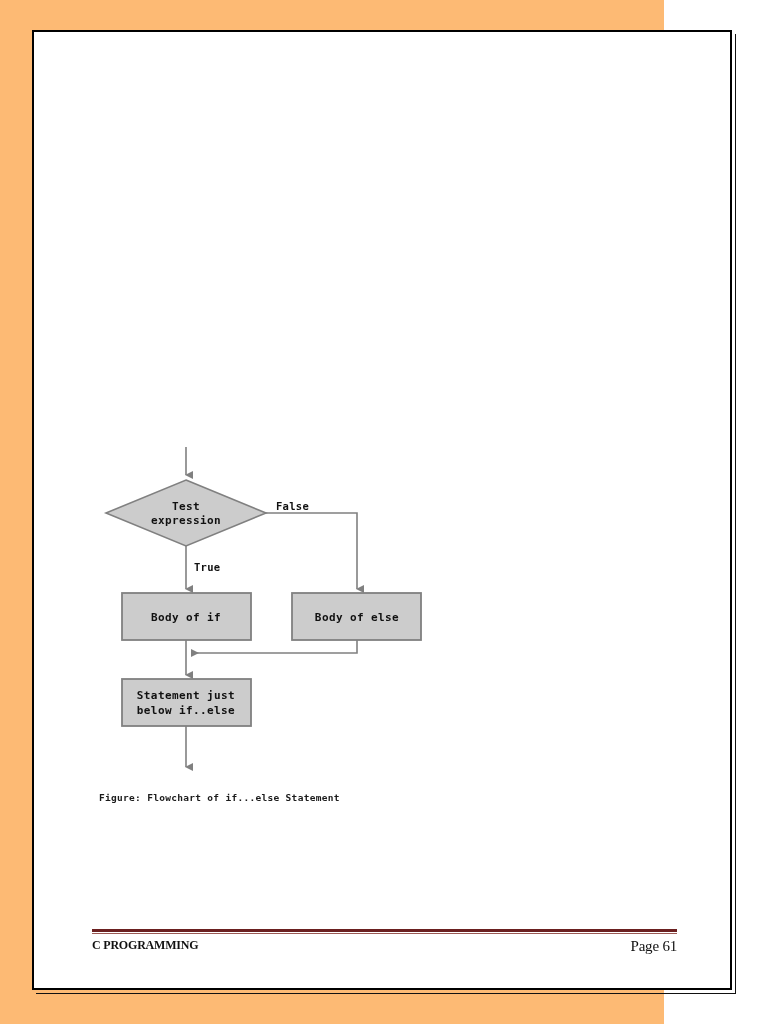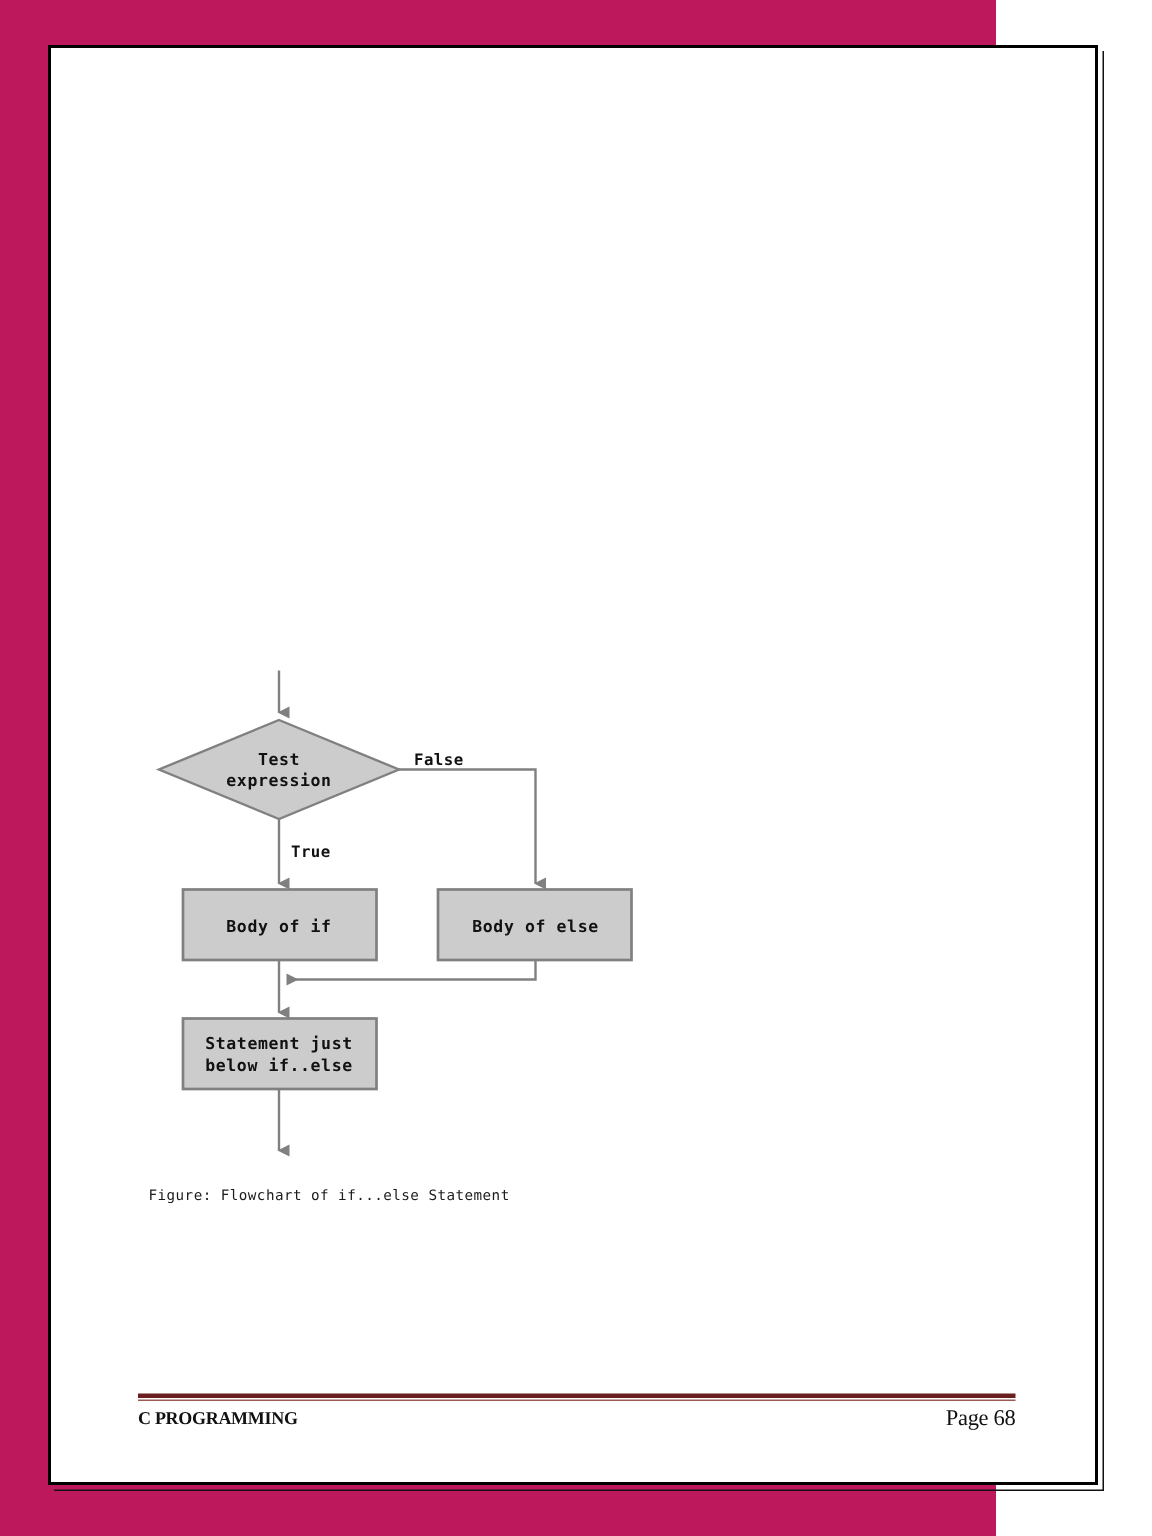--- a/index.html
+++ b/index.html
@@ -14,21 +14,21 @@
     font-family: "Liberation Sans", sans-serif;
     overflow: hidden;
   }
 
   
   .page-wrap {
     position: absolute;
     left: 0; top: 0;
     width: 664px;
     height: 1024px;
-    background: #be185d;
+    background: #fdba74;
   }
   .page-sheet {
     position: absolute;
     left: 32px;
     top: 30px;
     width: 700px;
     height: 960px;
     background: #ffffff;
     border: 2px solid #000000;
     box-sizing: border-box;
@@ -65,21 +65,21 @@
     top: 0;
   }
 
   
   .figure-caption {
     position: absolute;
     left: 65px;
     top: 760px;
     font-family: "DejaVu Sans Mono", "Liberation Mono", monospace;
     font-size: 9.5px;
-    font-weight: normal;
+    font-weight: bold;
     letter-spacing: 0.3px;
     color: #1b1b1b;
     white-space: pre;
   }
 
   
   .footer-rule {
     position: absolute;
     left: 58px;
     top: 897px;
@@ -190,17 +190,17 @@
         <line x1="152" y1="694" x2="152" y2="735" stroke="#808080" stroke-width="1.6" marker-end="url(#arrowDown)"></line>
       </svg>
     </div>
 
     <div class="figure-caption">Figure: Flowchart of if...else Statement</div>
 
     <div class="footer-rule"></div>
     <div class="footer-rule-thin"></div>
     <div class="footer-row">
       <div class="footer-left">C PROGRAMMING</div>
-      <div class="footer-right">Page 68</div>
+      <div class="footer-right">Page 61</div>
     </div>
 
   </div>
 </div>
 
 </body></html>

